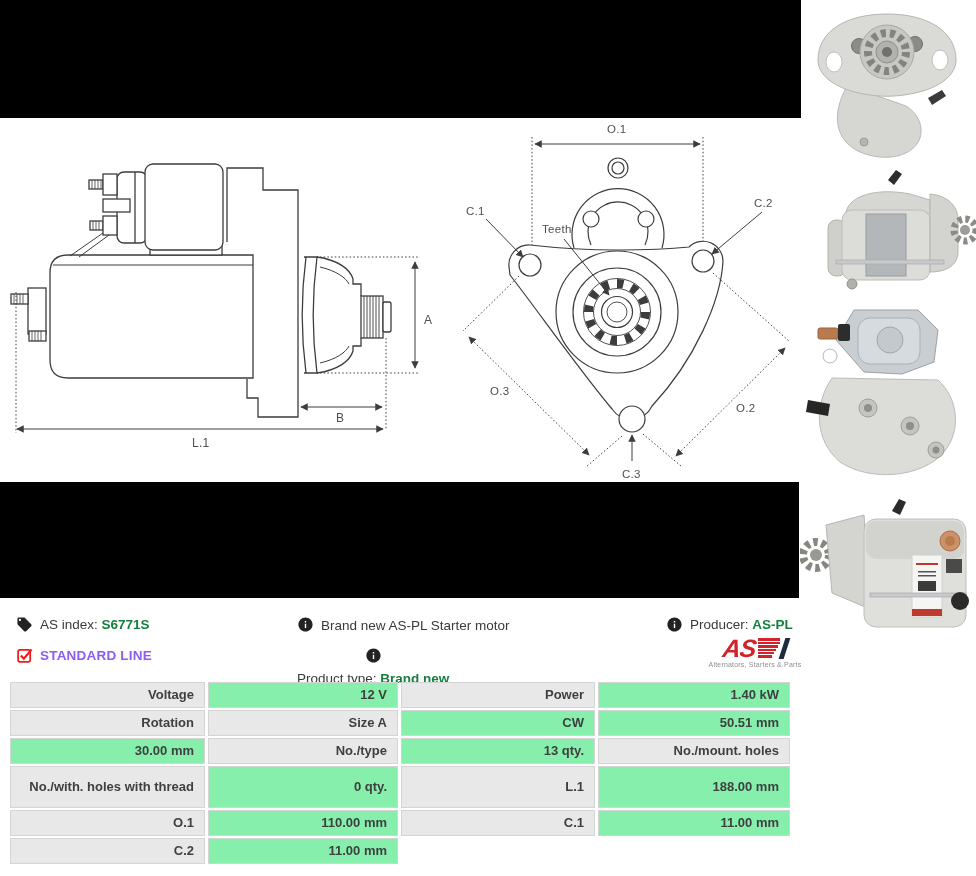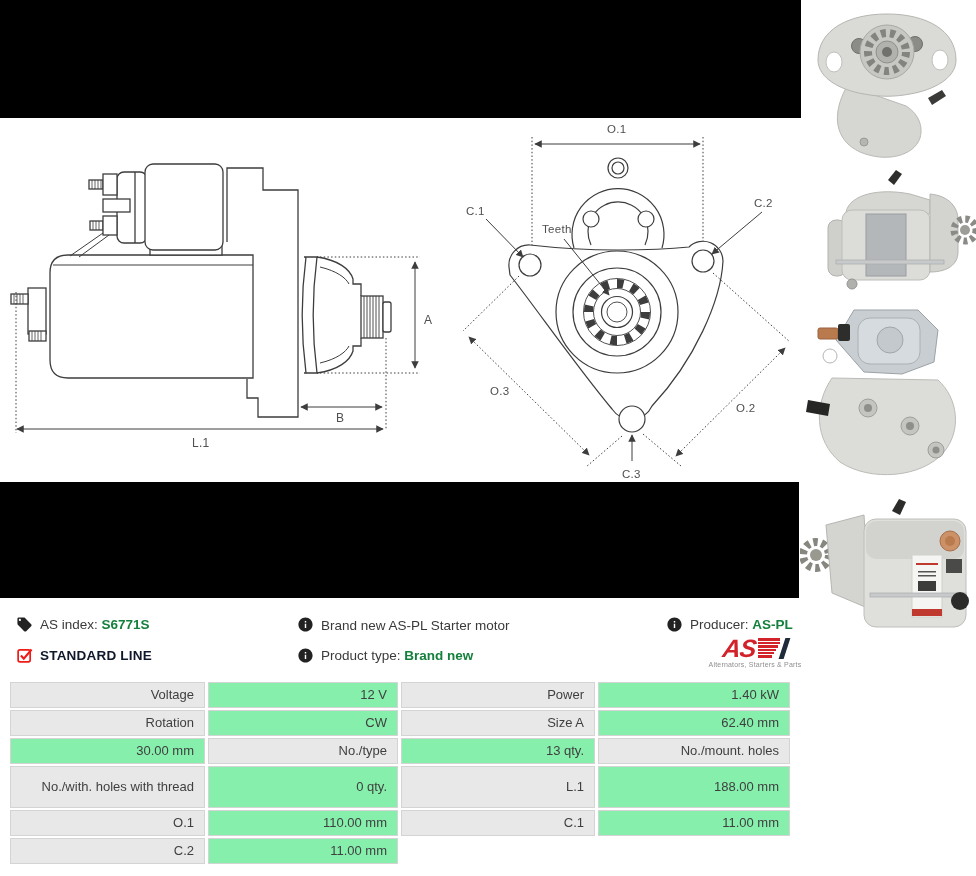--- a/index.html
+++ b/index.html
@@ -12,39 +12,39 @@
 
   .diagram { position:absolute; }
   .diagram-side { left:0; top:130px; }
   .diagram-front { left:440px; top:115px; }
 
   .photo { position:absolute; }
 
   .info-item { position:absolute; display:flex; align-items:center; gap:7px;
                font-size:13.5px; color:#3a3a3a; white-space:nowrap; }
   .info-item b { color:#15803d; }
-  .red-bold { color:#0f172a; font-weight:bold; letter-spacing:.2px; }
+  .red-bold { color:#8b5cf6; font-weight:bold; letter-spacing:.2px; }
   .icon17 { width:17px; height:17px; flex:0 0 auto; }
 
   .aspl-logo { position:absolute; left:697px; top:636px; width:116px; text-align:center; }
   .logo-row { display:flex; align-items:center; justify-content:center; height:24px; }
   .logo-as { font-style:italic; font-weight:bold; font-size:25px; line-height:22px;
              color:#d2232a; transform:skewX(-8deg); letter-spacing:-1px; }
   .logo-stripes { display:flex; flex-direction:column; gap:1px; margin-left:2px; }
   .logo-stripes div { height:2.4px; background:#d2232a; }
   .logo-bar { width:5px; height:21px; background:#1d2b3a; transform:skewX(-18deg); margin-left:2px; }
   .logo-tagline { font-size:7px; color:#8f8f8f; margin-top:1px; letter-spacing:.2px; }
 
   .specs { position:absolute; left:10px; top:682px; display:grid;
            grid-template-columns:195px 190px 194px 192px;
            grid-template-rows:26px 26px 26px 42px 26px 26px;
            column-gap:3px; row-gap:2px; }
   .cell { border:1px solid #d4d4d4; display:flex; align-items:center;
           justify-content:flex-end; padding:0 10px; font-size:13px; line-height:16px;
-          color:#3f3f3f; text-align:right; }
+          color:#3f3f3f; text-align:right;font-weight:bold; }
   .cell.lbl { background:#e8e8e8; }
   .cell.val { background:#86efac; }
 </style>
 </head>
 <body>
 
 <div class="page">
 
   <div class="blackout blackout-top"></div>
 
@@ -262,21 +262,21 @@
   </div>
 
   <div class="info-item" style="left:16px; top:647px;">
     <svg class="icon17" viewBox="0 0 24 24">
       <rect x="3" y="4" width="17" height="17" rx="2.5" fill="none" stroke="#ee1b17" stroke-width="2.4"></rect>
       <path d="M7,12 l4,4.5 L22,3.5" fill="none" stroke="#ee1b17" stroke-width="3"></path>
     </svg>
     <span class="red-bold">STANDARD LINE</span>
   </div>
 
-  <div class="info-item" style="left:297px; top:647px;">
+  <div class="info-item" style="left:297px; top:647px;flex-direction:column;">
     <svg class="icon17" viewBox="0 0 24 24">
       <path fill="#222" d="M12,2C6.48,2,2,6.48,2,12s4.48,10,10,10s10-4.48,10-10S17.52,2,12,2z M13,17h-2v-6h2V17z M13,9h-2V7h2V9z"></path>
     </svg>
     <span><span>Product type:</span>&nbsp;<b>Brand new</b></span>
   </div>
 
   <div class="aspl-logo">
     <div class="logo-row">
       <span class="logo-as">AS</span>
       <span class="logo-stripes">
@@ -292,23 +292,23 @@
     <div class="logo-tagline">Alternators, Starters &amp; Parts</div>
   </div>
 
   <div class="specs">
     <div class="cell lbl">Voltage</div>
     <div class="cell val">12 V</div>
     <div class="cell lbl">Power</div>
     <div class="cell val">1.40 kW</div>
 
     <div class="cell lbl">Rotation</div>
+    <div class="cell lbl">Size A</div>
     <div class="cell val">CW</div>
-    <div class="cell lbl">Size A</div>
-    <div class="cell val">62.40 mm</div>
+    <div class="cell val">50.51 mm</div>
 
     <div class="cell val">30.00 mm</div>
     <div class="cell lbl">No./type</div>
     <div class="cell val">13 qty.</div>
 
     <div class="cell lbl">No./mount. holes</div>
     <div class="cell lbl">No./with. holes with thread</div>
     <div class="cell val">0 qty.</div>
 
     <div class="cell lbl">L.1</div>

